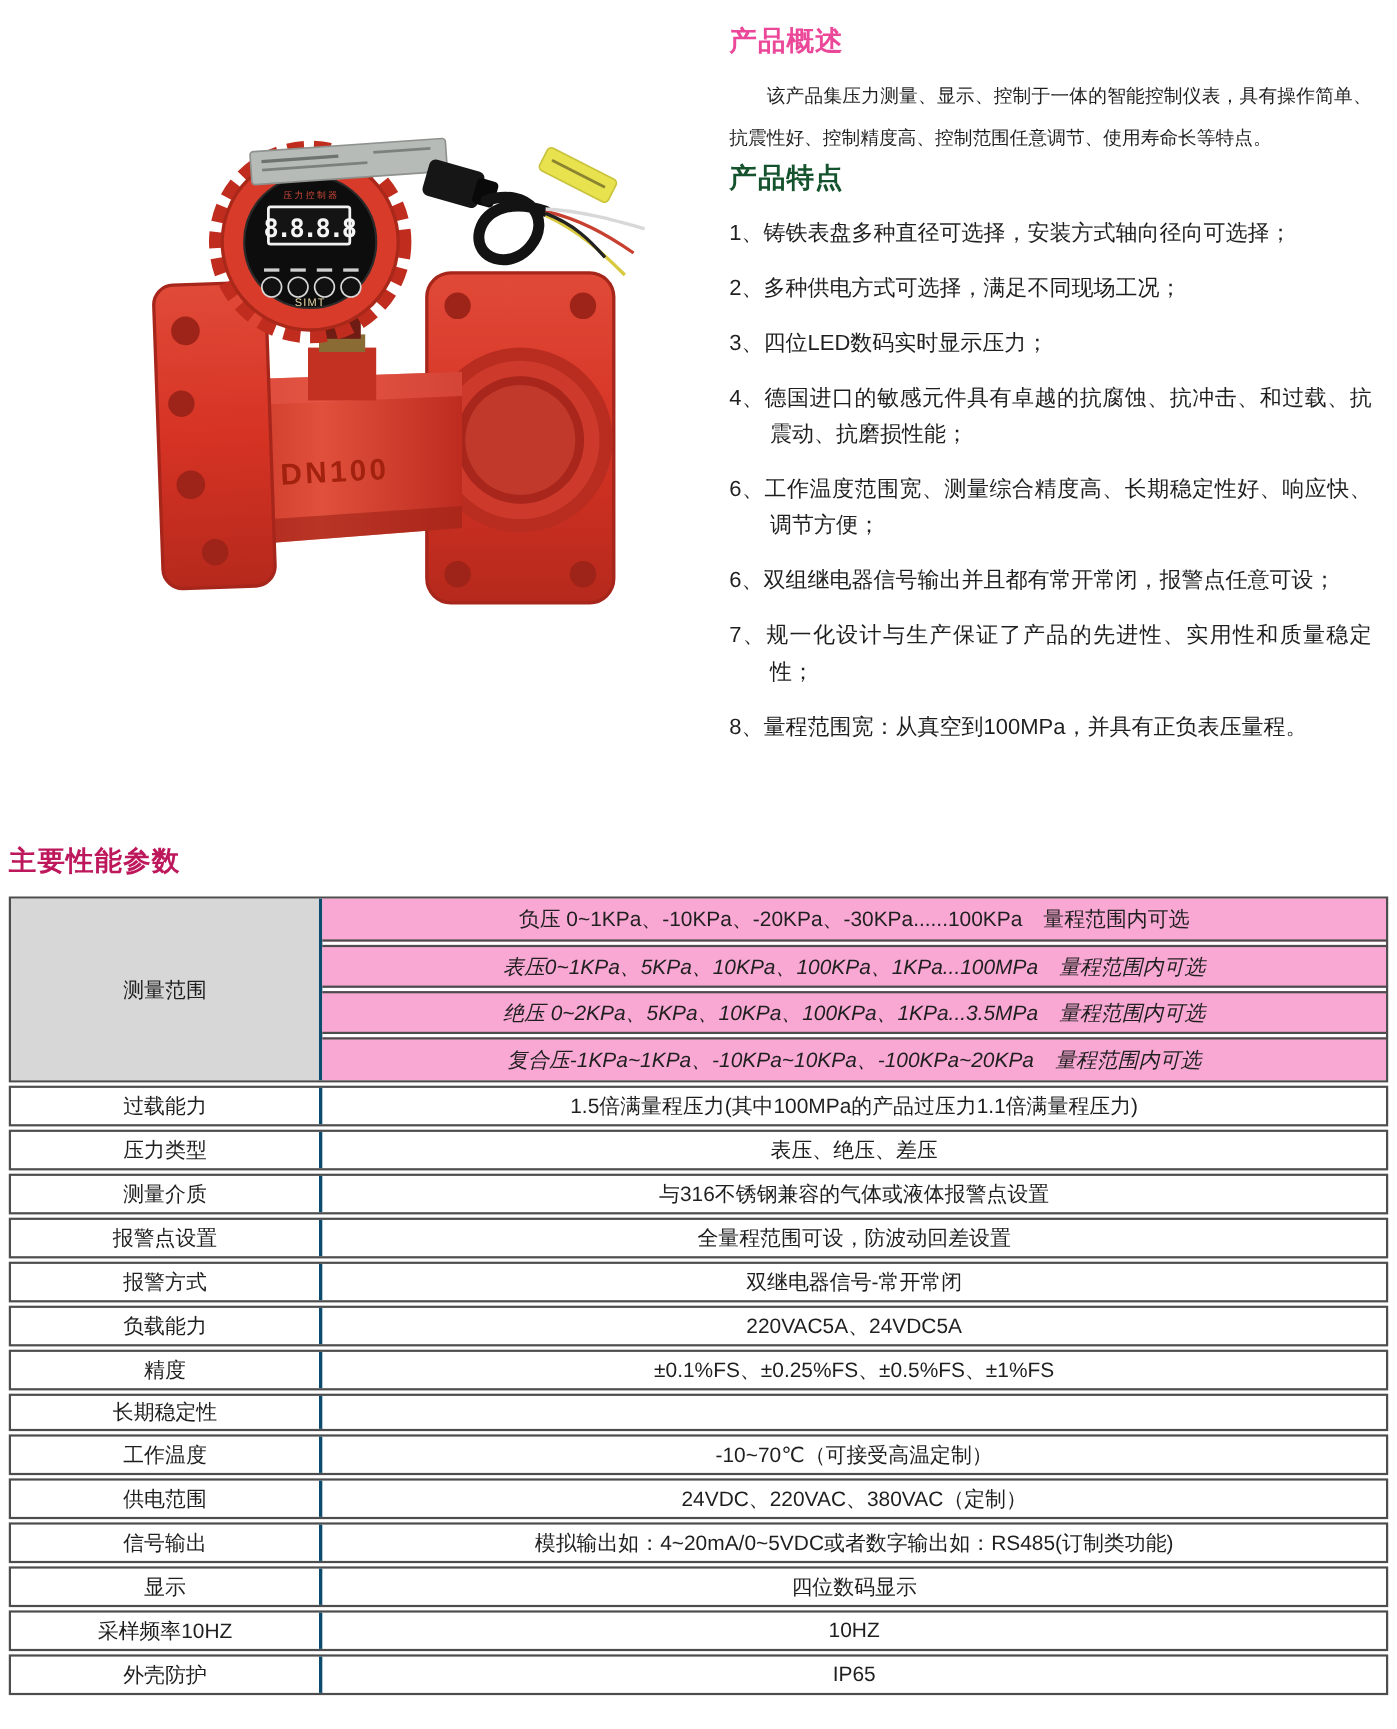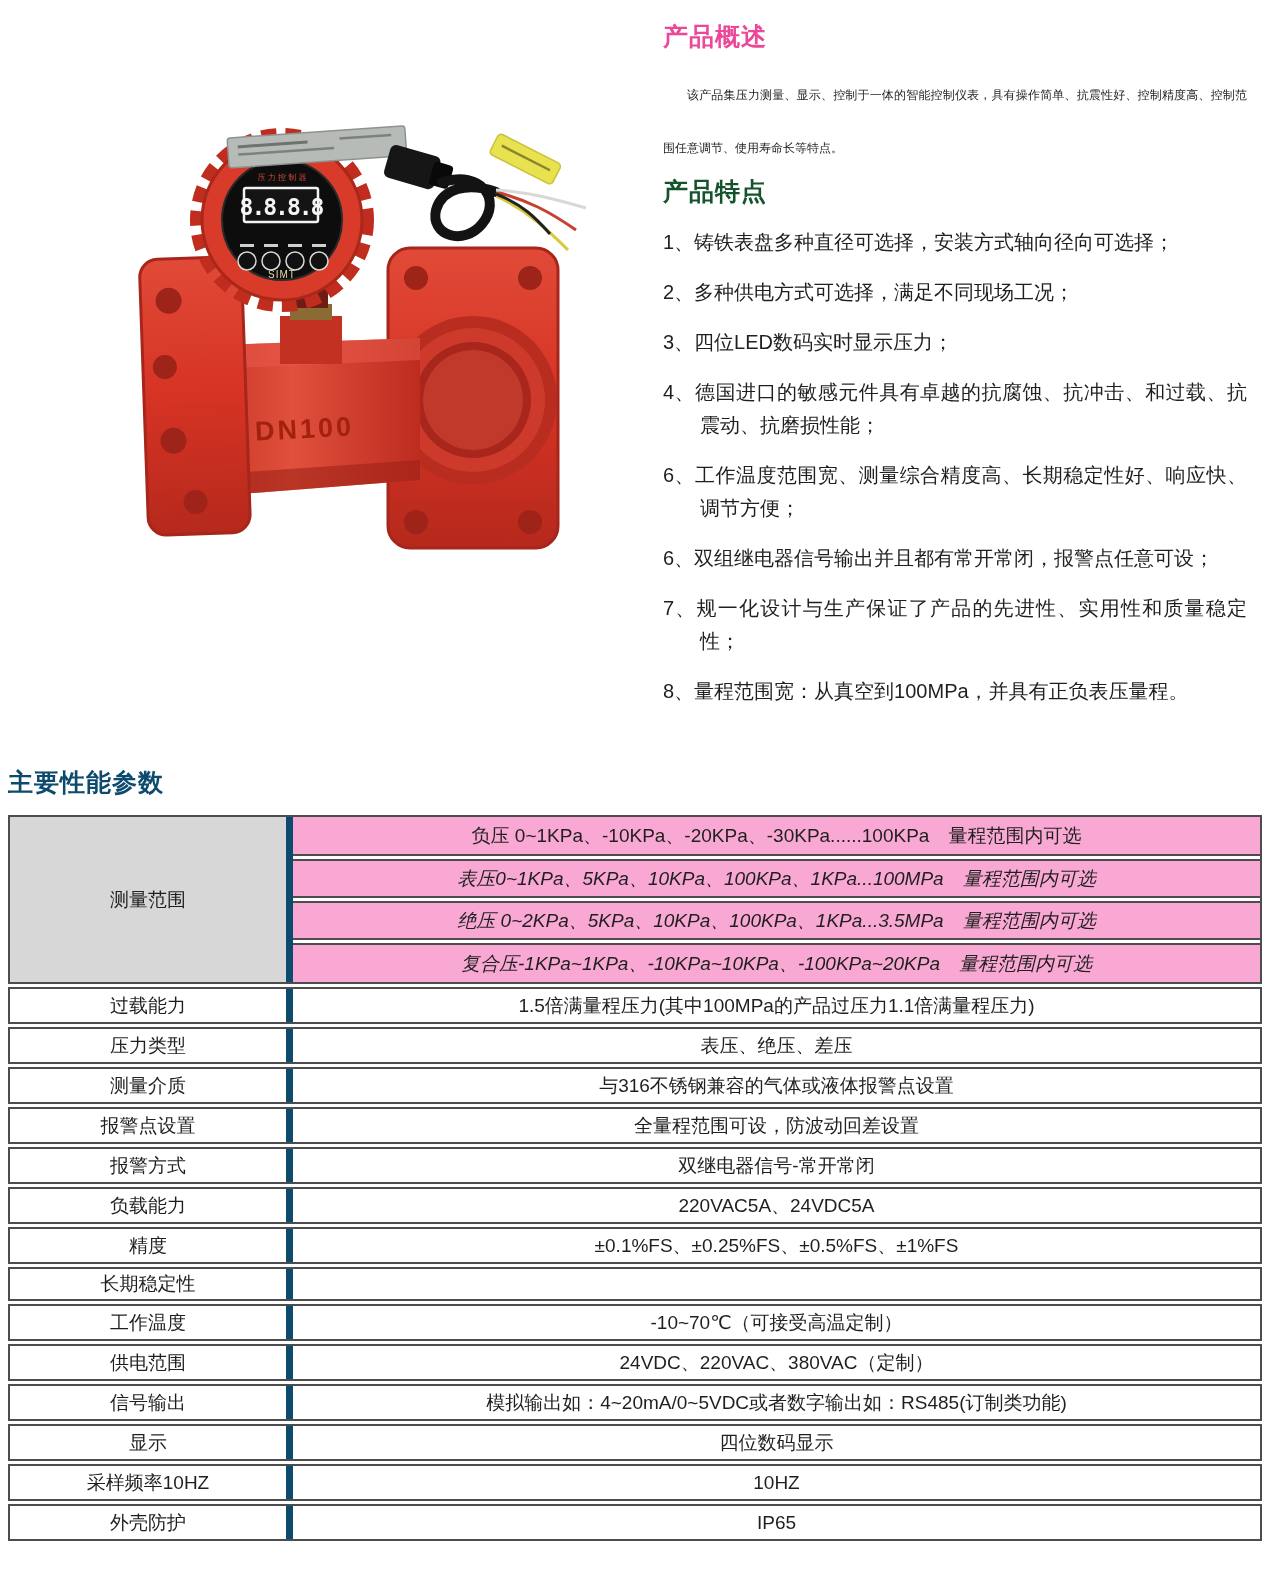--- a/index.html
+++ b/index.html
@@ -12,40 +12,40 @@
     overflow: hidden;
   }
   .top-section { position: relative; width: 1270px; height: 766px; }
   .photo-wrap { position: absolute; left: 130px; top: 108px; width: 480px; height: 452px; }
   .right-col { position: absolute; left: 663px; top: 20px; width: 584px; }
   h2.sec-title {
     margin: 0; font-size: 25px; font-weight: bold; letter-spacing: 1px;
   }
   .overview-body {
     margin: 16px 0 0 0;
-    font-size: 12px; line-height: 53px;
+    font-size: 17px; line-height: 38px;
     text-indent: 2em; text-align: justify;
   }
   .features-title { margin-top: 64px; }
   .features-list { margin-top: 18px; }
   .feature-item {
     font-size: 20px; line-height: 33px;
     padding-left: 37px; text-indent: -37px;
     margin-bottom: 17px;
     text-align: justify;
   }
   .spec-section { margin: 0 8px; }
   .spec-table { margin-top: 16px; display: flex; flex-direction: column; row-gap: 3px; }
   .srow {
     display: flex; align-items: stretch;
     border: 2px solid #4d4d4d; background: #ffffff;
   }
   .srow .cell-label {
     flex: 0 0 283px; width: 283px;
-    border-right: 7px solid #0c4a6e;
+    border-right: 3px solid #0c4a6e;
     display: flex; align-items: center; justify-content: center;
     text-align: center; font-size: 19px; padding: 2px 6px;
   }
   .srow .cell-value {
     flex: 1 1 auto;
     display: flex; align-items: center; justify-content: center;
     text-align: center; font-size: 19px; padding: 2px 10px;
     min-height: 33px;
   }
   .srow.range-block { background: #ffffff; }
@@ -163,21 +163,21 @@
       <div class="feature-item">4、德国进口的敏感元件具有卓越的抗腐蚀、抗冲击、和过载、抗震动、抗磨损性能；</div>
       <div class="feature-item">6、工作温度范围宽、测量综合精度高、长期稳定性好、响应快、调节方便；</div>
       <div class="feature-item">6、双组继电器信号输出并且都有常开常闭，报警点任意可设；</div>
       <div class="feature-item">7、规一化设计与生产保证了产品的先进性、实用性和质量稳定性；</div>
       <div class="feature-item">8、量程范围宽：从真空到100MPa，并具有正负表压量程。</div>
     </div>
   </div>
 </div>
 
 <div class="spec-section">
-  <h2 class="sec-title" style="color:#0c4a6e">主要性能参数</h2>
+  <h2 class="sec-title" style="color:#be185d">主要性能参数</h2>
 
   <div class="spec-table">
 
     <div class="srow range-block">
       <div class="cell-label">测量范围</div>
       <div class="range-values">
         <div class="cell-value">负压 0~1KPa、-10KPa、-20KPa、-30KPa......100KPa　量程范围内可选</div>
         <div class="cell-value">表压0~1KPa、5KPa、10KPa、100KPa、1KPa...100MPa　量程范围内可选</div>
         <div class="cell-value">绝压 0~2KPa、5KPa、10KPa、100KPa、1KPa...3.5MPa　量程范围内可选</div>
         <div class="cell-value">复合压-1KPa~1KPa、-10KPa~10KPa、-100KPa~20KPa　量程范围内可选</div>

